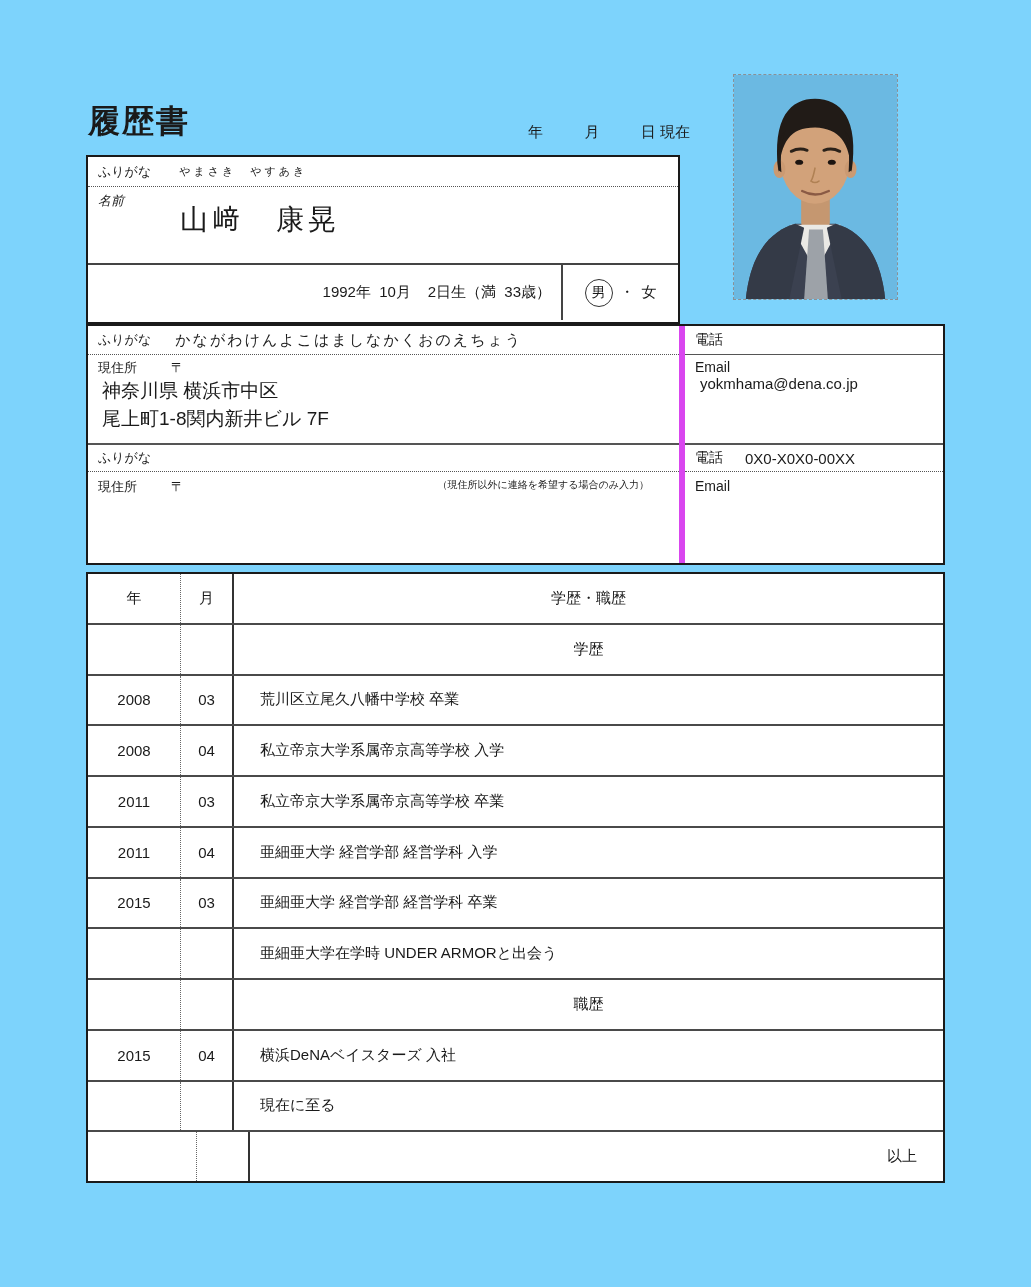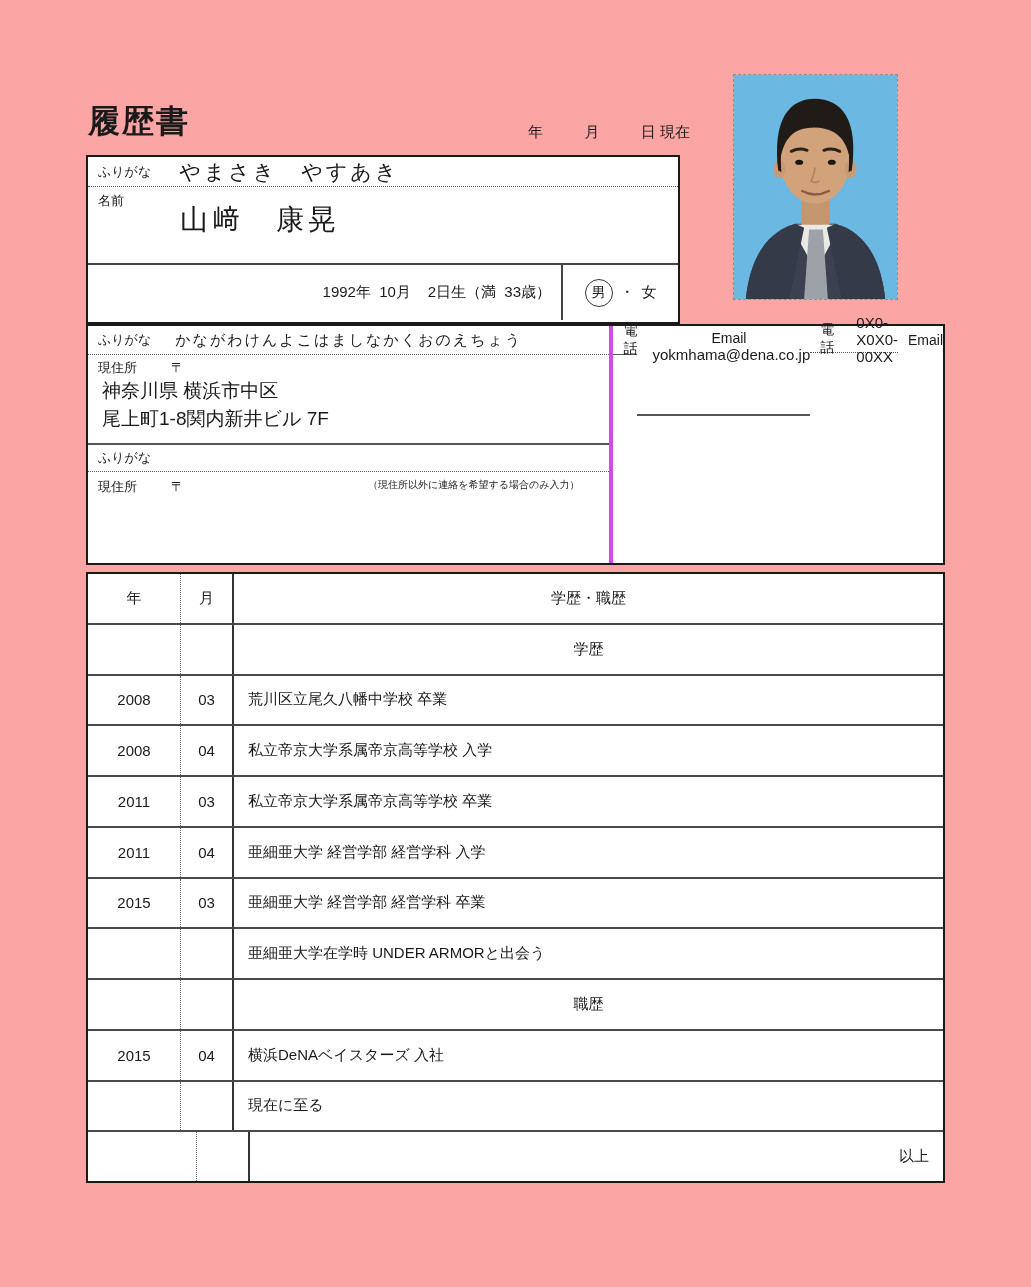--- a/index.html
+++ b/index.html
@@ -1,40 +1,40 @@
 <!DOCTYPE html>
 <html><head>
 <meta charset="utf-8">
 <style>
   * { margin:0; padding:0; box-sizing:border-box; }
   html,body { background:#ffffff; }
   .page {
-    position:relative; width:1031px; height:1287px; background:#fca5a5;
+    position:relative; width:1031px; height:1287px; background:#7dd3fc;
     font-family:"Liberation Sans","DejaVu Sans",sans-serif; color:#1a1a1a;
     overflow:hidden;
   }
   
   .title { position:absolute; left:88px; top:100px; font-size:32px; font-weight:600; letter-spacing:2px; }
   .dateline { position:absolute; left:528px; top:123px; width:162px; display:flex; justify-content:space-between; font-size:15px; }
   
   .namebox { position:absolute; left:86px; top:155px; width:594px; height:169px; border:2px solid #1a1a1a; background:#fff; }
   .nb-furigana { height:30px; display:flex; align-items:center; gap:28px; padding-left:10px; border-bottom:1px dotted #555; }
-  .lbl { font-size:13px; color:#1a1a1a;text-align:center; }
-  .nb-furigana .kana { font-size:21px; letter-spacing:3px; }
+  .lbl { font-size:13px; color:#1a1a1a; }
+  .nb-furigana .kana { font-size:11px; letter-spacing:3px; }
   .nb-name { height:78px; position:relative; border-bottom:2px solid #444; }
-  .nb-name .lbl { position:absolute; left:10px; top:5px; }
+  .nb-name .lbl { position:absolute; left:10px; top:5px;font-style:italic; }
   .nb-name .big-name { position:absolute; left:92px; top:14px; font-size:28px; letter-spacing:4px; }
   .nb-birth { height:55px; display:flex; }
   .nb-birth .birth-text { flex:1; display:flex; align-items:center; justify-content:flex-end; padding-right:10px; font-size:15px; white-space:pre;padding-left:15px; }
   .gender-cell { width:117px; border-left:2px solid #444; display:flex; align-items:center; justify-content:center; gap:7px; font-size:15px; }
   .gender-circle { display:inline-flex; align-items:center; justify-content:center; width:28px; height:28px; border:1.5px solid #333; border-radius:50%; font-size:14px; }
   
   .addrbox { position:absolute; left:86px; top:324px; width:859px; height:241px; border:2px solid #1a1a1a; display:flex; background:#fff; }
   .addr-left { width:591px; display:flex; flex-direction:column; }
-  .addr-right { flex:1; border-left:4px solid #d946ef; display:flex; }
+  .addr-right { flex:1; border-left:6px solid #d946ef; display:flex; flex-direction:column; }
   .ar-furi1 { height:29px; display:flex; align-items:center; gap:24px; padding-left:10px; border-bottom:1px dotted #555; }
   .ar-furi1 .kana { font-size:15px; letter-spacing:2px; }
   .ar-addr1 { height:90px; border-bottom:2px solid #555; padding:4px 0 0 10px; }
   .ar-addr1 .lblrow { display:flex; gap:34px; }
   .addr-line { font-size:19px; line-height:1.45; padding-left:4px; }
   .ar-furi2 { height:27px; display:flex; align-items:center; padding-left:10px; border-bottom:1px dotted #555; }
   .ar-addr2 { flex:1; padding:6px 0 0 10px; }
   .ar-addr2 .lblrow { display:flex; align-items:flex-start; }
   .ar-addr2 .mark { margin-left:34px; font-size:13px; }
   .ar-addr2 .note { margin-left:auto; padding-right:30px; font-size:10px; }
@@ -46,21 +46,21 @@
   .email-val { font-size:15px; padding-left:5px; margin-top:0; }
   
   .photo { position:absolute; left:733px; top:74px; width:165px; height:226px; border:1px dashed #8a9096; }
   .photo svg { display:block; width:100%; height:100%; }
   
   .histtable { position:absolute; left:86px; top:572px; width:859px; height:611px; border:2.5px solid #1a1a1a; display:flex; flex-direction:column; background:#fff; }
   .hrow { flex:1; display:flex; border-bottom:2px solid #4a4a4a; font-size:15px; }
   .hrow:last-child { border-bottom:none;margin-left:16px; }
   .cy { width:93px; border-right:1px dotted #666; display:flex; align-items:center; justify-content:center; }
   .cm { width:53px; border-right:2px solid #333; display:flex; align-items:center; justify-content:center; }
-  .ct { flex:1; display:flex; align-items:center; padding:0 14px; }
+  .ct { flex:1; display:flex; align-items:center; padding:0 26px; }
   .hrow.center .ct { justify-content:center; }
   .hrow.right .ct { justify-content:flex-end; }
 </style>
 </head>
 <body>
 
 <div class="page">
 
   <div class="title">履歴書</div>
 

